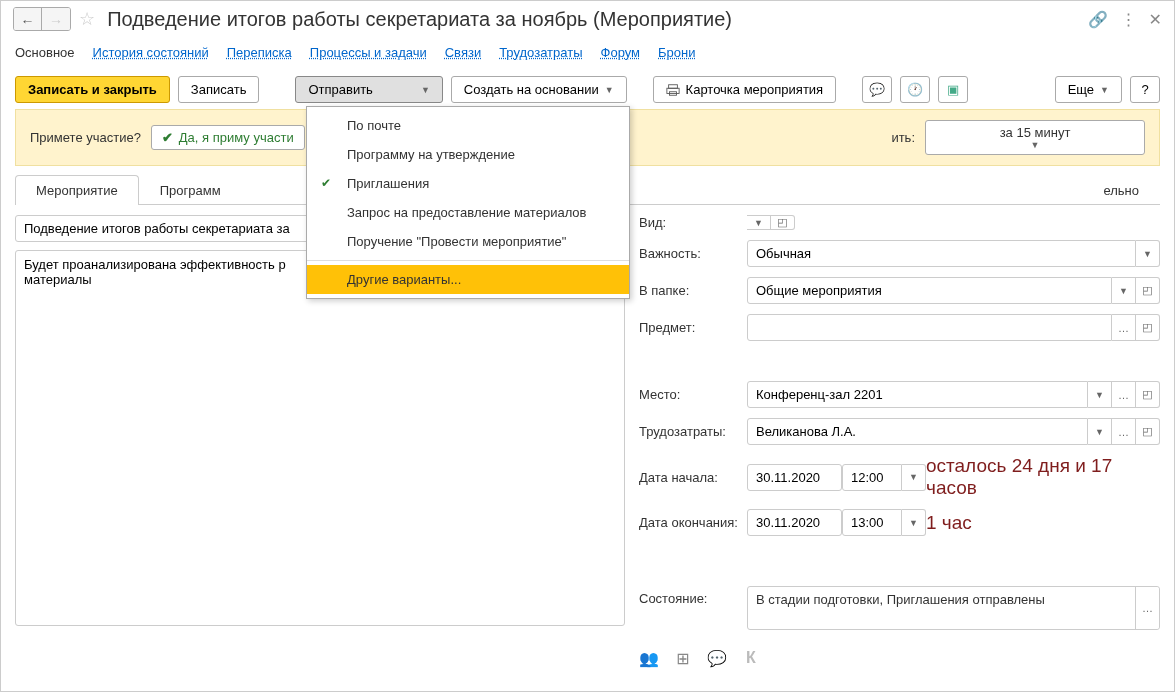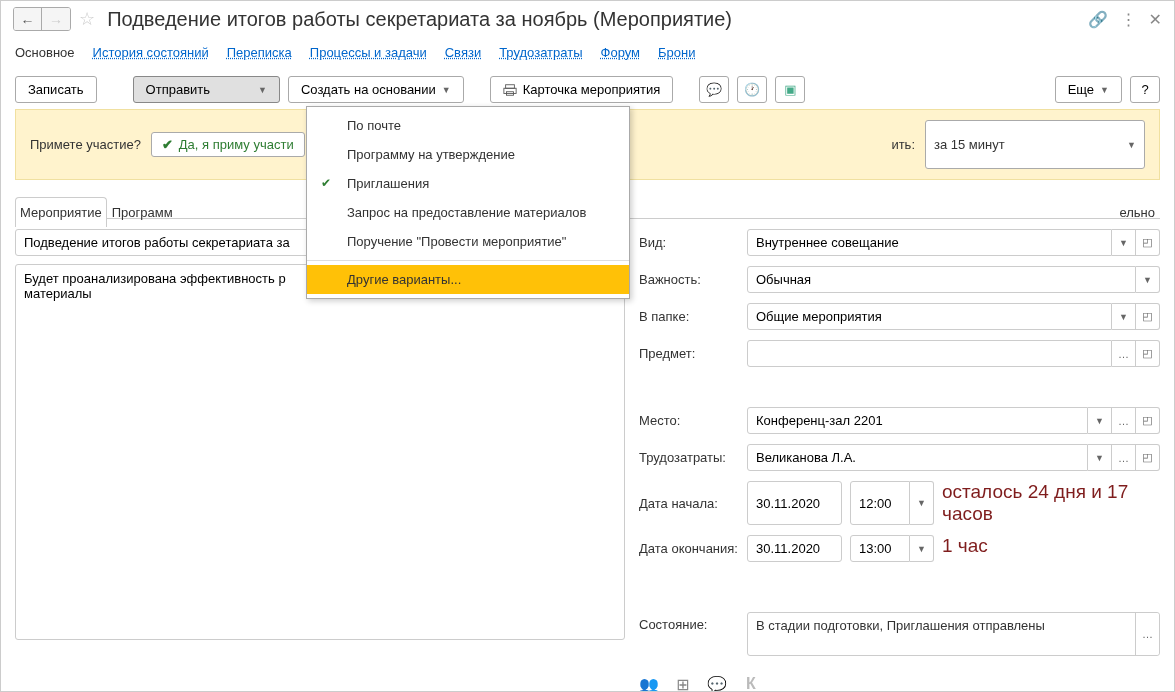--- a/index.html
+++ b/index.html
@@ -31,43 +31,43 @@
     .dropdown-item { padding: 7px 20px 7px 40px; cursor: pointer; position: relative; }
     .dropdown-item.highlighted { background: #ffc107; }
     .dropdown-item .check { position: absolute; left: 14px; color: #2e7d32; font-size: 12px; }
     .dropdown-sep { height: 1px; background: #ddd; margin: 4px 0; }
     
     .notice-bar { background: #fff3cd; padding: 10px 14px; display: flex; align-items: center; gap: 10px; margin: 0 14px; border: 1px solid #f0e0a0; }
     .notice-btn { border: 1px solid #aaa; border-radius: 3px; padding: 4px 10px; background: #fff; cursor: pointer; display: flex; align-items: center; gap: 6px; }
     .notice-btn .check-green { color: #2e7d32; font-weight: bold; }
     .notice-btn .green-text { color: #2e7d32; }
     .notice-spacer { flex: 1; }
-    .reminder-select { border: 1px solid #aaa; border-radius: 3px; padding: 16px 8px; background: #fff; min-width: 220px; display: flex; align-items: center; justify-content: space-between; cursor: pointer; }
+    .reminder-select { border: 1px solid #aaa; border-radius: 3px; padding: 4px 8px; background: #fff; min-width: 220px; display: flex; align-items: center; justify-content: space-between; cursor: pointer; flex-direction: column; }
     
     .sub-tabs { display: flex; margin: 8px 14px 0; border-bottom: 1px solid #ccc; }
-    .sub-tab { padding: 7px 4px; border: 1px solid transparent; border-bottom: none; cursor: pointer; position: relative; top: 9px; }
+    .sub-tab { padding: 7px 20px; border: 1px solid transparent; border-bottom: none; cursor: pointer; position: relative; top: 1px; }
     .sub-tab.active { border-color: #ccc; background: #fff; border-radius: 4px 4px 0 0; }
     
     .content { display: flex; gap: 14px; padding: 10px 14px; }
     .left-col { flex: 0 0 610px; display: flex; flex-direction: column; gap: 8px; }
     .right-col { flex: 1; display: flex; flex-direction: column; gap: 10px; }
     
     .text-input { border: 1px solid #ccc; border-radius: 3px; padding: 5px 8px; width: 100%; font-size: 13px; }
     .textarea { border: 1px solid #ccc; border-radius: 3px; padding: 6px 8px; width: 100%; height: 376px; font-size: 13px; resize: none; }
     
     .field-row { display: flex; align-items: center; gap: 8px; }
     .field-label { width: 100px; flex-shrink: 0; }
     .field-input-group { flex: 1; display: flex; }
     .field-input { flex: 1; border: 1px solid #ccc; border-radius: 3px 0 0 3px; padding: 5px 8px; font-size: 13px; }
     .field-btn { width: 24px; border: 1px solid #ccc; border-left: none; background: #fff; cursor: pointer; display: flex; align-items: center; justify-content: center; font-size: 11px; color: #666; }
     .field-btn:last-child { border-radius: 0 3px 3px 0; }
     .field-btn.caret-btn { font-size: 9px; }
     .field-btn.ext { font-size: 11px; }
     
-    .date-row { display: flex; gap: 8px; }
+    .date-row { display: flex; align-items: center; }
     .date-input { width: 95px; border: 1px solid #ccc; border-radius: 3px; padding: 5px 8px; font-size: 13px; }
     .time-group { display: flex; }
     .time-input { width: 60px; border: 1px solid #ccc; border-radius: 3px 0 0 3px; padding: 5px 8px; font-size: 13px; }
     .hint-text { color: #7f1d1d; font-size: 19px; }
     
     .status-field { flex: 1; border: 1px solid #ccc; border-radius: 3px; padding: 5px 8px; min-height: 44px; font-size: 13px; display: flex; }
     .status-text { flex: 1; }
     
     .bottom-icons { display: flex; gap: 14px; padding-top: 8px; }
     .bottom-icon { width: 20px; height: 20px; display: flex; align-items: center; justify-content: center; cursor: pointer; color: #888; font-size: 16px; }
@@ -96,20 +96,21 @@
   <span class="nav-tab">История состояний</span>
   <span class="nav-tab">Переписка</span>
   <span class="nav-tab">Процессы и задачи</span>
   <span class="nav-tab">Связи</span>
   <span class="nav-tab">Трудозатраты</span>
   <span class="nav-tab">Форум</span>
   <span class="nav-tab">Брони</span>
 </div>
 
 <div class="toolbar">
+  <button class="btn primary">Записать и закрыть</button>
   <button class="btn">Записать</button>
   <div style="width:20px"></div>
   <button class="btn pressed">
     <span>Отправить</span>
     <span class="caret">▼</span>
   </button>
   <button class="btn">
     <span>Создать на основании</span>
     <span class="caret">▼</span>
   </button>
@@ -171,21 +172,20 @@
   <div class="left-col">
     <input class="text-input" value="Подведение итогов работы секретариата за" style="">
     <textarea class="textarea" style="">Будет проанализирована эффективность р
 материалы</textarea>
   </div>
 
   <div class="right-col">
     <div class="field-row">
       <span class="field-label">Вид:</span>
       <div class="field-input-group">
-        <input class="field-input" value="Внутреннее совещание" style="">
         <button class="field-btn caret-btn">▼</button>
         <button class="field-btn ext">◰</button>
       </div>
     </div>
 
     <div class="field-row">
       <span class="field-label">Важность:</span>
       <div class="field-input-group">
         <input class="field-input" value="Обычная" style="">
         <button class="field-btn caret-btn">▼</button>

